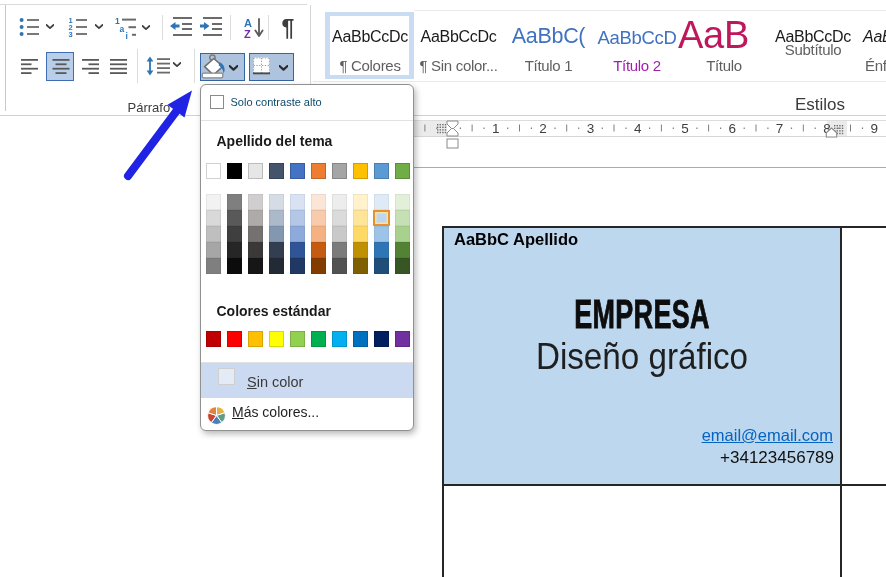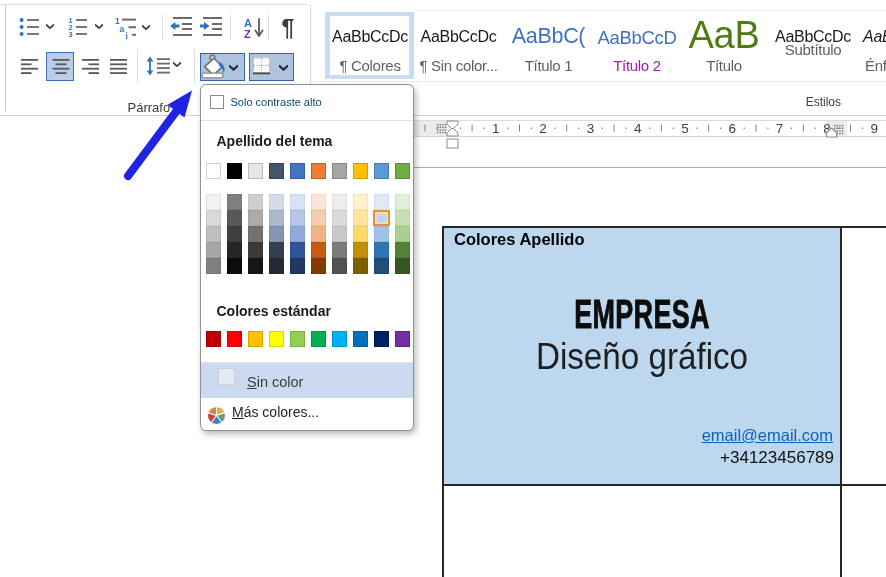--- a/index.html
+++ b/index.html
@@ -2,21 +2,21 @@
 <html><head><meta charset="utf-8"><style>
 html,body{margin:0;padding:0;}
 body{width:886px;height:577px;position:relative;overflow:hidden;background:#fff;font-family:'Liberation Sans',sans-serif;}
 div{box-sizing:border-box;}
 </style></head><body>
 <div style="position:absolute;left:0px;top:4px;width:307px;height:1px;background:#dadada;"></div>
 <div style="position:absolute;left:5px;top:5px;width:1px;height:106px;background:#c9c9c9;"></div>
 <div style="position:absolute;left:310px;top:5px;width:1px;height:106px;background:#d6d6d6;"></div>
 <div style="position:absolute;left:0px;top:115px;width:886px;height:1px;background:#d0d0d0;"></div>
 <div style="position:absolute;left:127.5px;top:100px;width:46px;height:14px;font-size:13px;color:#3c3c3c;">Párrafo</div>
-<div style="position:absolute;left:795px;top:95px;width:46px;height:15px;font-size:12px;color:#3c3c3c;text-align:right;">Estilos</div>
+<div style="position:absolute;left:795px;top:95px;width:46px;height:15px;font-size:17px;color:#3c3c3c;text-align:right;">Estilos</div>
 <svg style="position:absolute;left:19px;top:16px" width="21" height="21" viewBox="0 0 21 21">
     <circle cx="2.6" cy="4" r="2" fill="#2e74b6"></circle>
     <rect x="8" y="3.1" width="12" height="1.8" fill="#6b6b6b"></rect>
     <circle cx="2.6" cy="11" r="2" fill="#2e74b6"></circle>
     <rect x="8" y="10.1" width="12" height="1.8" fill="#6b6b6b"></rect>
     <circle cx="2.6" cy="18" r="2" fill="#2e74b6"></circle>
     <rect x="8" y="17.1" width="12" height="1.8" fill="#6b6b6b"></rect>
   </svg>
 <svg style="position:absolute;left:46.0px;top:24.42px" width="8" height="6.16" viewBox="0 0 8 6.16">
     <path d="M0.5 1 L4.0 4.16 L7.5 1" fill="none" stroke="#3f3f3f" stroke-width="1.8" stroke-linecap="round" stroke-linejoin="round"></path>
@@ -131,21 +131,21 @@
 <div style="position:absolute;left:325px;top:12px;width:89px;height:66.5px;background:#c9dcf2;"></div>
 <div style="position:absolute;left:330px;top:16px;width:79px;height:58.5px;background:#fff;"></div>
 <div style="position:absolute;left:324px;top:29px;width:92px;height:24px;font-size:16px;color:#1a1a1a;text-align:center;font-style:normal;white-space:nowrap;line-height:1;letter-spacing:-0.3px;">AaBbCcDc</div>
 <div style="position:absolute;left:324px;top:57.2px;width:92px;height:16px;font-size:15px;color:#5f5f5f;text-align:center;white-space:nowrap;letter-spacing:-0.3px;">¶ Colores</div>
 <div style="position:absolute;left:412.5px;top:29px;width:92px;height:24px;font-size:16px;color:#1a1a1a;text-align:center;font-style:normal;white-space:nowrap;line-height:1;letter-spacing:-0.3px;">AaBbCcDc</div>
 <div style="position:absolute;left:412.5px;top:57.2px;width:92px;height:16px;font-size:15px;color:#5f5f5f;text-align:center;white-space:nowrap;letter-spacing:-0.3px;">¶ Sin color...</div>
 <div style="position:absolute;left:502.5px;top:26px;width:92px;height:29.5px;font-size:21.5px;color:#4072c0;text-align:center;font-style:normal;white-space:nowrap;line-height:1;letter-spacing:-0.3px;">AaBbC(</div>
 <div style="position:absolute;left:502.5px;top:57.2px;width:92px;height:16px;font-size:15px;color:#5f5f5f;text-align:center;white-space:nowrap;letter-spacing:-0.3px;">Título 1</div>
 <div style="position:absolute;left:591px;top:28.5px;width:92px;height:26.5px;font-size:18.5px;color:#4072c0;text-align:center;font-style:normal;white-space:nowrap;line-height:1;letter-spacing:-0.3px;">AaBbCcD</div>
 <div style="position:absolute;left:591px;top:57.2px;width:92px;height:16px;font-size:15px;color:#a21caf;text-align:center;white-space:nowrap;letter-spacing:-0.3px;">Título 2</div>
-<div style="position:absolute;left:678px;top:16.3px;width:92px;height:46px;font-size:38px;color:#4d7c0f;text-align:center;font-style:normal;white-space:nowrap;line-height:1;letter-spacing:-0.3px;">AaB</div>
+<div style="position:absolute;left:678px;top:16.3px;width:92px;height:46px;font-size:38px;color:#be185d;text-align:left;font-style:normal;white-space:nowrap;line-height:1;letter-spacing:-0.3px;">AaB</div>
 <div style="position:absolute;left:678px;top:57.2px;width:92px;height:16px;font-size:15px;color:#5f5f5f;text-align:center;white-space:nowrap;letter-spacing:-0.3px;">Título</div>
 <div style="position:absolute;left:767px;top:29px;width:92px;height:24px;font-size:16px;color:#1a1a1a;text-align:center;font-style:normal;white-space:nowrap;line-height:1;letter-spacing:-0.3px;">AaBbCcDc</div>
 <div style="position:absolute;left:767px;top:41px;width:92px;height:16px;font-size:15px;color:#5f5f5f;text-align:center;white-space:nowrap;letter-spacing:-0.3px;">Subtítulo</div>
 <div style="position:absolute;left:855px;top:29px;width:92px;height:24px;font-size:16px;color:#1a1a1a;text-align:center;font-style:italic;white-space:nowrap;line-height:1;letter-spacing:-0.3px;">AaBbCcDc</div>
 <div style="position:absolute;left:865px;top:57.2px;width:30px;height:16px;font-size:15px;color:#5f5f5f;white-space:nowrap;letter-spacing:-0.3px;">Énf...</div>
 <div style="position:absolute;left:405px;top:120px;width:481px;height:16.5px;background:#ebebeb;border-top:1px solid #dcdcdc;border-bottom:1px solid #d6d6d6;"></div>
 <div style="position:absolute;left:447px;top:121px;width:380px;height:14.5px;background:#fff;"></div>
 <div style="position:absolute;left:847px;top:121px;width:39px;height:14.5px;background:#fff;"></div>
 <svg style="position:absolute;left:405px;top:120px" width="481" height="16.5" viewBox="0 0 481 16.5">
     <rect x="7.5" y="7.5" width="1.2" height="1.5" fill="#808080"></rect>
@@ -231,21 +231,21 @@
   </svg>
 <svg style="position:absolute;left:824.5px;top:127px" width="13" height="11" viewBox="0 0 13 11">
     <path d="M6.5 1 L11.7 5.8 L11.7 10 L1.3 10 L1.3 5.8 Z" fill="#fff" stroke="#8a8a8a" stroke-width="1.1"></path>
   </svg>
 <div style="position:absolute;left:405px;top:166.5px;width:481px;height:1px;background:#ababab;"></div>
 <div style="position:absolute;left:442px;top:226px;width:444px;height:2px;background:#262626;"></div>
 <div style="position:absolute;left:442px;top:226px;width:2px;height:351px;background:#262626;"></div>
 <div style="position:absolute;left:840px;top:226px;width:2px;height:351px;background:#262626;"></div>
 <div style="position:absolute;left:442px;top:484px;width:444px;height:2px;background:#262626;"></div>
 <div style="position:absolute;left:444px;top:228px;width:396px;height:256px;background:#bdd7ee;"></div>
-<div style="position:absolute;left:454px;top:230.5px;width:200px;height:18px;font-size:16.5px;font-weight:bold;color:#000;line-height:1;">Colores Apellido</div>
+<div style="position:absolute;left:454px;top:230.5px;width:200px;height:18px;font-size:16.5px;font-weight:bold;color:#000;line-height:1;">AaBbC Apellido</div>
 <div style="position:absolute;left:444px;top:296.5px;width:396px;height:34px;font-size:40px;font-weight:bold;color:#0d0d0d;text-align:center;-webkit-text-stroke:0.9px #0d0d0d;letter-spacing:0.5px;transform:scaleX(0.673);line-height:34px;">EMPRESA</div>
 <div style="position:absolute;left:444px;top:336.5px;width:396px;height:40px;font-size:36px;color:#1f1f1f;text-align:center;transform:scaleX(0.922);line-height:40px;">Diseño gráfico</div>
 <div style="position:absolute;left:444px;top:426px;width:389px;height:18px;font-size:16.5px;color:#0563c1;text-align:right;text-decoration:underline;">email@email.com</div>
 <div style="position:absolute;left:444px;top:448px;width:390px;height:18px;font-size:17px;color:#111;text-align:right;">+34123456789</div>
 <div style="position:absolute;left:199.5px;top:83.5px;width:214.5px;height:347px;background:#fff;border:1px solid #919191;border-radius:6px;box-shadow:2px 3px 6px rgba(0,0,0,0.28);"></div>
 <div style="position:absolute;left:210px;top:95px;width:14px;height:14px;background:#fff;border:1px solid #8a8a8a;"></div>
 <div style="position:absolute;left:230.5px;top:96px;width:140px;height:16px;font-size:11px;color:#0c4a6e;">Solo contraste alto</div>
 <div style="position:absolute;left:200.5px;top:119.5px;width:212.5px;height:1px;background:#e2e2e2;"></div>
 <div style="position:absolute;left:216.5px;top:133px;width:160px;height:16px;font-size:14px;font-weight:bold;color:#1a1a1a;">Apellido del tema</div>
 <div style="position:absolute;left:205.5px;top:162.5px;width:15.5px;height:16px;background:#ffffff;box-shadow:inset 0 0 0 1px rgba(0,0,0,0.18);"></div>

